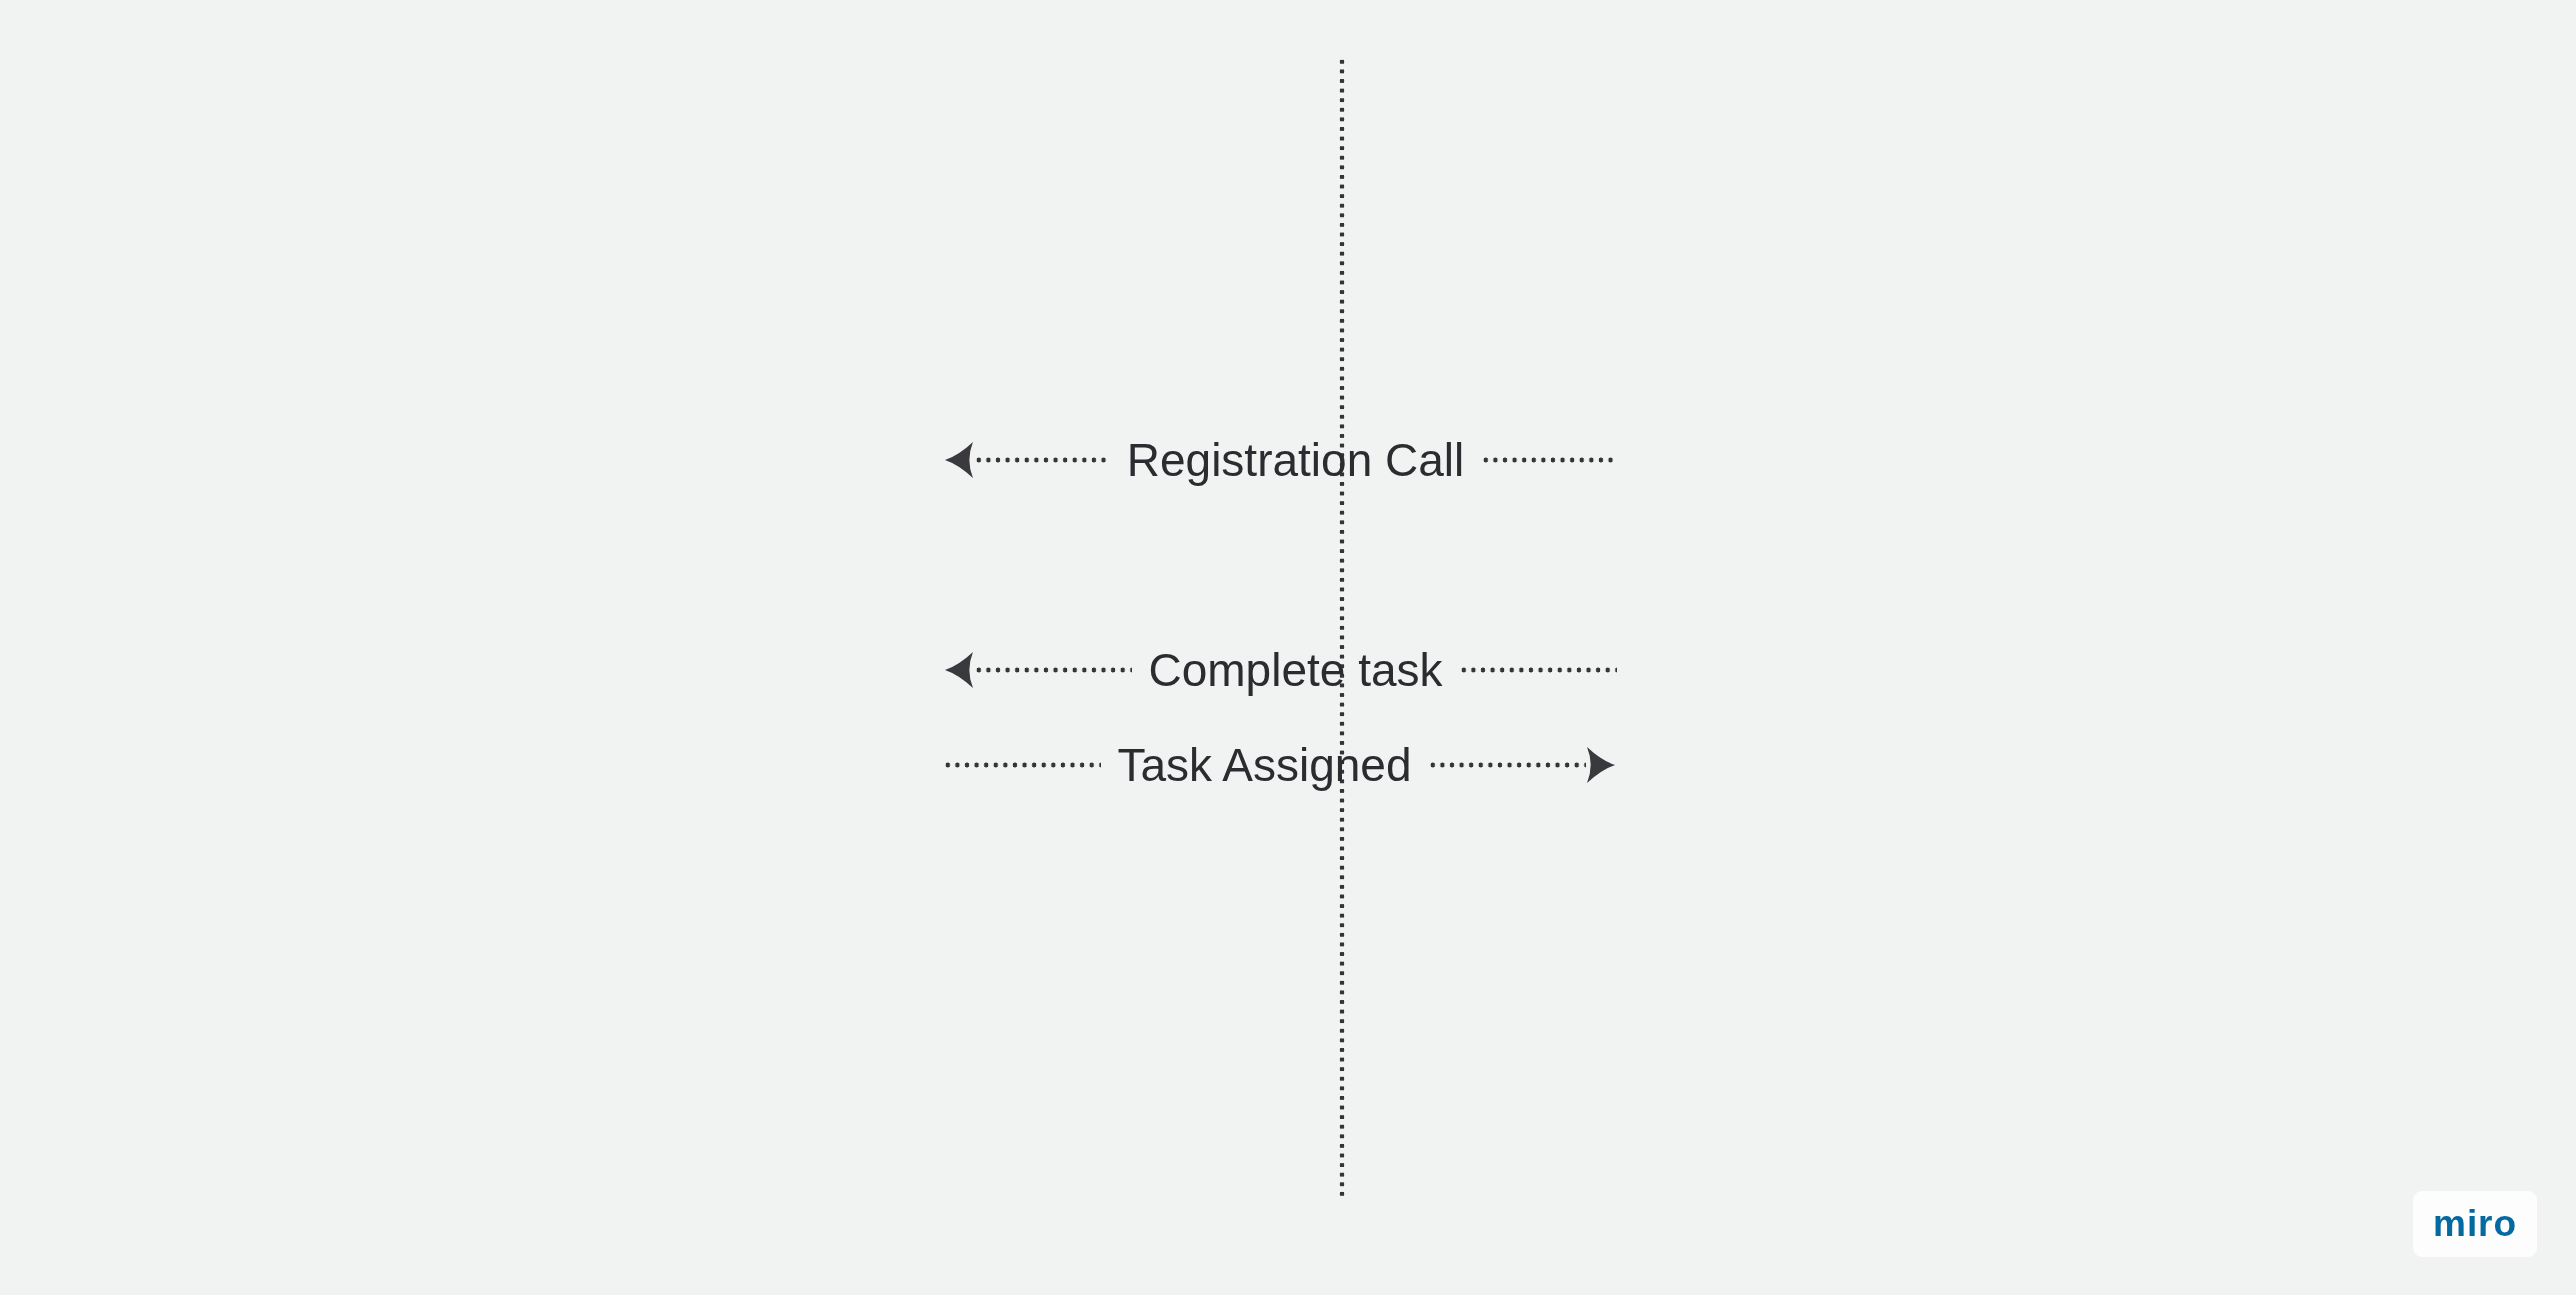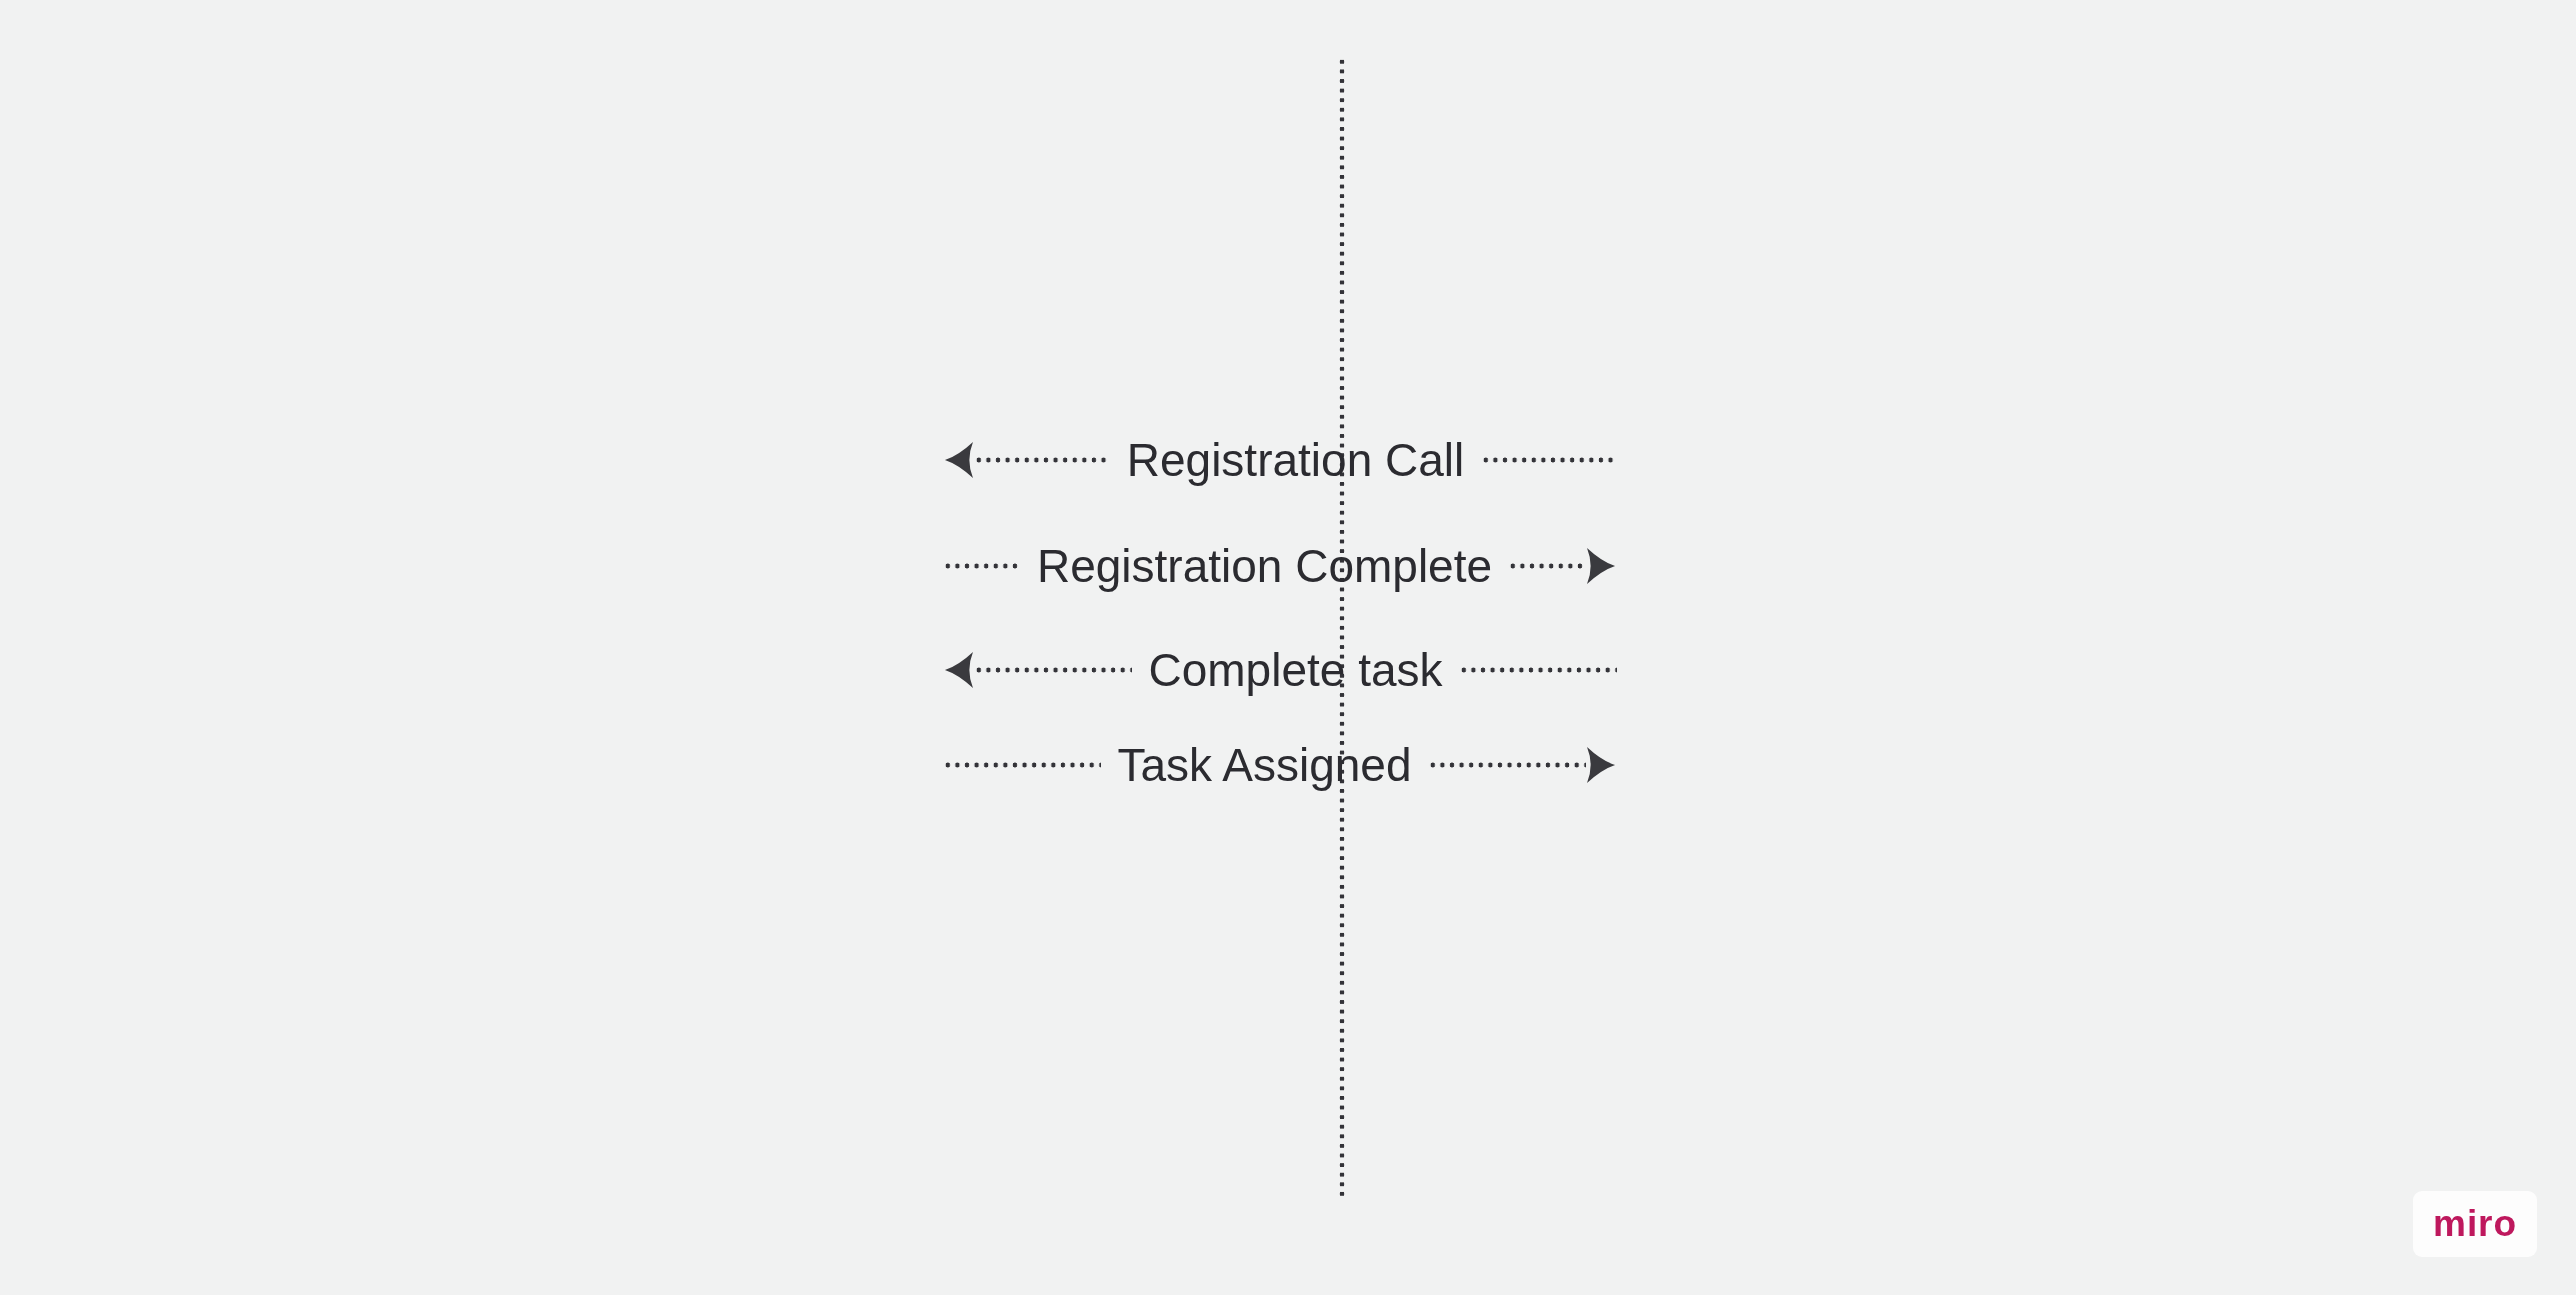--- a/index.html
+++ b/index.html
@@ -53,49 +53,41 @@
   
   .watermark {
     position:absolute; left:2413px; top:1191px;
     width:124px; height:66px;
     background:rgba(255,255,255,0.85);
     border-radius:9.1px;
     display:flex; align-items:center; justify-content:center;
   }
   .watermark-text {
     font-size:37px; font-weight:bold; letter-spacing:0.9px;
-    color:#be185d;
+    color:#0369a1;
   }
 </style>
 </head>
 <body>
 
 <div class="stage">
 
   <div class="vline"></div>
 
 
 
   <div class="msg" style="top:440px">
     <svg class="ah" viewBox="0 0 34 42">
       <path d="M33 1 Q17 16 2 21 Q17 26 33 41 Q25 21 33 1 Z"></path>
     </svg>
     <div class="dots"></div>
     <span class="msg-label">Registration Call</span>
     <div class="dots"></div>
   </div>
 
-  <div class="msg" style="top:546px">
-    <div class="dots"></div>
-    <span class="msg-label">Registration Complete</span>
-    <div class="dots"></div>
-    <svg class="ah" viewBox="0 0 34 42">
-      <path d="M1 1 Q17 16 32 21 Q17 26 1 41 Q9 21 1 1 Z"></path>
-    </svg>
-  </div>
 
   <div class="msg" style="top:650px">
     <svg class="ah" viewBox="0 0 34 42">
       <path d="M33 1 Q17 16 2 21 Q17 26 33 41 Q25 21 33 1 Z"></path>
     </svg>
     <div class="dots"></div>
     <span class="msg-label">Complete task</span>
     <div class="dots"></div>
   </div>
 

